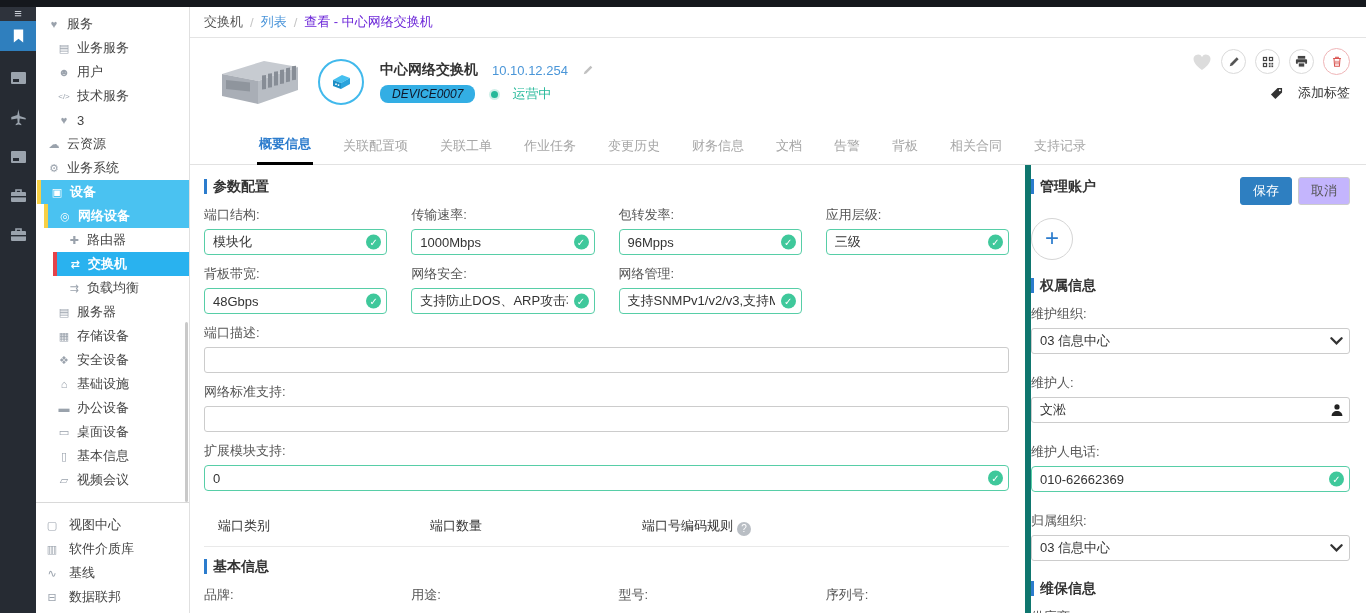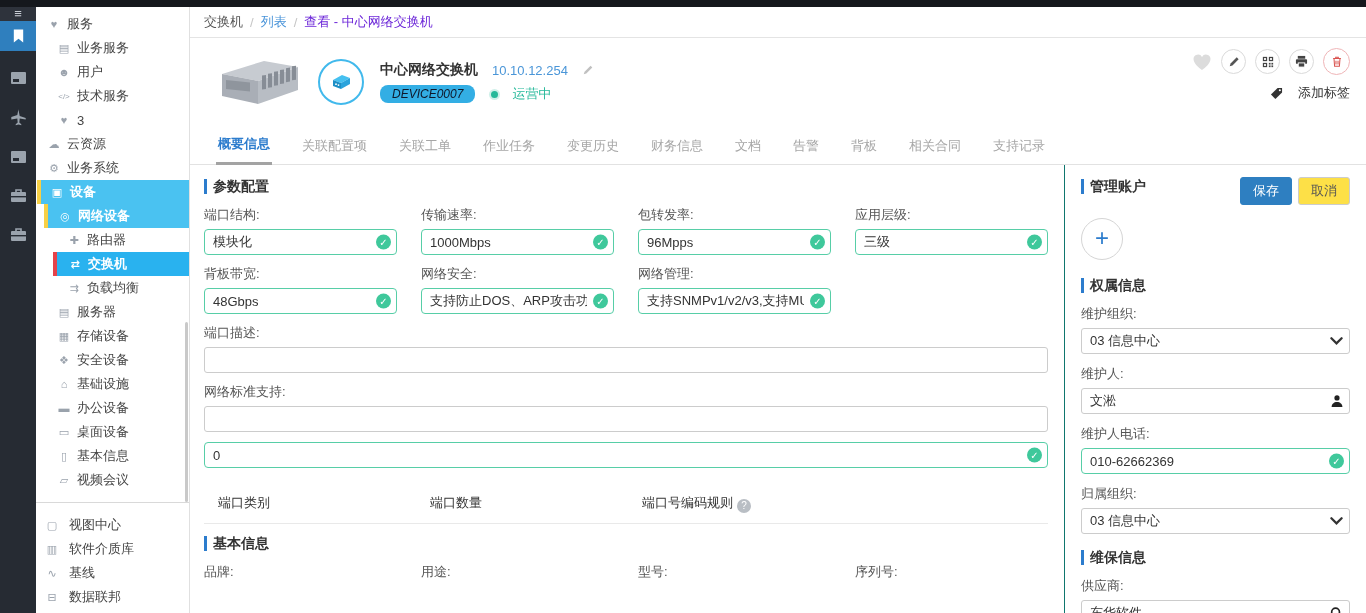--- a/index.html
+++ b/index.html
@@ -51,25 +51,25 @@
   .status { display:flex; align-items:center; gap:14px; font-size:13px; color:#26b99a; }
   .status-dot { width:7px; height:7px; border-radius:50%; background:#26b99a; box-shadow:0 0 0 2px rgba(38,185,154,.22); }
   .row2 { display:flex; align-items:center; gap:16px; }
   .hdr-actions { position:absolute; top:10px; right:16px; display:flex; align-items:center; gap:9px; }
   .action-circle { width:25px; height:25px; border:1px solid #dadada; border-radius:50%; display:flex; align-items:center; justify-content:center; cursor:pointer; background:#fff; }
   .action-circle.danger { width:27px; height:27px; border-color:#efb5b7; }
   .add-tag { position:absolute; top:46px; right:16px; display:flex; align-items:center; gap:15px; font-size:13px; color:#333; cursor:pointer; }
 
   .tabs { flex:none; display:flex; gap:28px; padding-left:26px; border-bottom:1px solid #e2e2e2; height:35px; align-items:flex-end; }
   .tab { padding:0 2px 9px; font-size:13px; color:#a6a6a6; cursor:pointer; white-space:nowrap; }
-  .tab.active { color:#2c7ccd; font-weight:bold; border-bottom:3px solid #a3a3a3; margin-bottom:-1px; }
+  .tab.active { color:#2c7ccd; font-weight:bold; border-bottom:3px solid #000000; margin-bottom:-1px;margin-left:41px; }
 
   .content { flex:1; display:flex; min-height:0; }
   .form-col { flex:1; padding:12px 16px 0 14px; overflow:hidden; min-width:0; }
-  .right-col { width:302px; flex:none; border-left:1px solid #0f766e; padding:12px 16px 0 16px; overflow:hidden; }
+  .right-col { width:341px; flex:none; border-left:6px solid #0f766e; padding:12px 16px 0 0; overflow:hidden; }
 
   .sec-title { font-size:14px; font-weight:bold; color:#333; border-left:3px solid #2c7ccd; padding-left:6px; margin:2px 0 12px; line-height:15px; }
   .grid4 { display:grid; grid-template-columns:repeat(4,1fr); column-gap:24px; row-gap:10px; }
   .span4 { grid-column:1 / span 4; }
   .f-label { font-size:13px; color:#555; margin-bottom:5px; }
   .ctl { position:relative; height:26px; }
   .ctl input { width:100%; height:26px; border:1px solid #ccc; border-radius:3px; padding:0 26px 0 8px; font-size:13px; color:#333; font-family:inherit; background:#fff; outline:none; }
   .ctl.green input { border-color:#57cea7; border-radius:4px; }
   .chk { position:absolute; right:6px; top:50%; transform:translateY(-50%); width:15px; height:15px; border-radius:50%; background:#3fc89b; color:#fff; font-size:10px; line-height:15px; text-align:center; }
   .chk::after { content:"✓"; }
@@ -77,24 +77,24 @@
   .helpq { display:inline-block; width:14px; height:14px; border-radius:50%; background:#b9bec4; color:#fff; font-size:10px; line-height:14px; text-align:center; margin-left:4px; vertical-align:-2px; cursor:pointer; }
   .helpq::after { content:"?"; }
 
   .ptable-head { display:grid; grid-template-columns:212px 212px 1fr; margin-top:16px; padding:10px 0 10px 14px; font-size:13px; color:#333; border-bottom:1px solid #e9e9e9; }
   .basic-sec { margin-top:12px; }
 
   .panel-head { display:flex; justify-content:space-between; align-items:flex-start; }
   .btn-row { display:flex; gap:6px;justify-content:space-between; }
   .btn { font-size:13px; padding:4px 12px; border-radius:3px; cursor:pointer; font-family:inherit; }
   .btn-save { background:#2e7fc1; border:1px solid #2e7fc1; color:#fff; }
-  .btn-cancel { background:#fde047; border:1px solid #ccc; color:#555; }
+  .btn-cancel { background:#c4b5fd; border:1px solid #ccc; color:#555; }
   .plus-btn { width:42px; height:42px; border-radius:50%; border:1px solid #d5d5d5; background:#fff; color:#2c7ccd; font-size:24px; line-height:38px; text-align:center; margin:12px 0 18px; cursor:pointer; }
   .plus-btn::after { content:"+"; }
-  .rfield { margin-bottom:11px; }
+  .rfield { margin-bottom:20px; }
   .rsec-gap { margin-top:4px; }
 </style>
 </head>
 <body>
 
 <div class="topstrip"></div>
 <div class="app">
 
   <div class="rail">
     <div class="rail-burger"></div>
@@ -398,20 +398,21 @@
           <div></div>
           <div class="span4">
             <div class="f-label">端口描述:</div>
             <div class="ctl"><input value="" style=""></div>
           </div>
           <div class="span4">
             <div class="f-label">网络标准支持:</div>
             <div class="ctl"><input value="" style=""></div>
           </div>
           <div class="span4">
+            <div class="f-label">扩展模块支持:</div>
             <div class="ctl green"><input value="0" style=""><span class="chk"></span></div>
           </div>
         </div>
 
         <div class="ptable-head">
           <span>端口类别</span>
           <span>端口数量</span>
           <span><span>端口号编码规则</span><span class="helpq"></span></span>
         </div>
 

